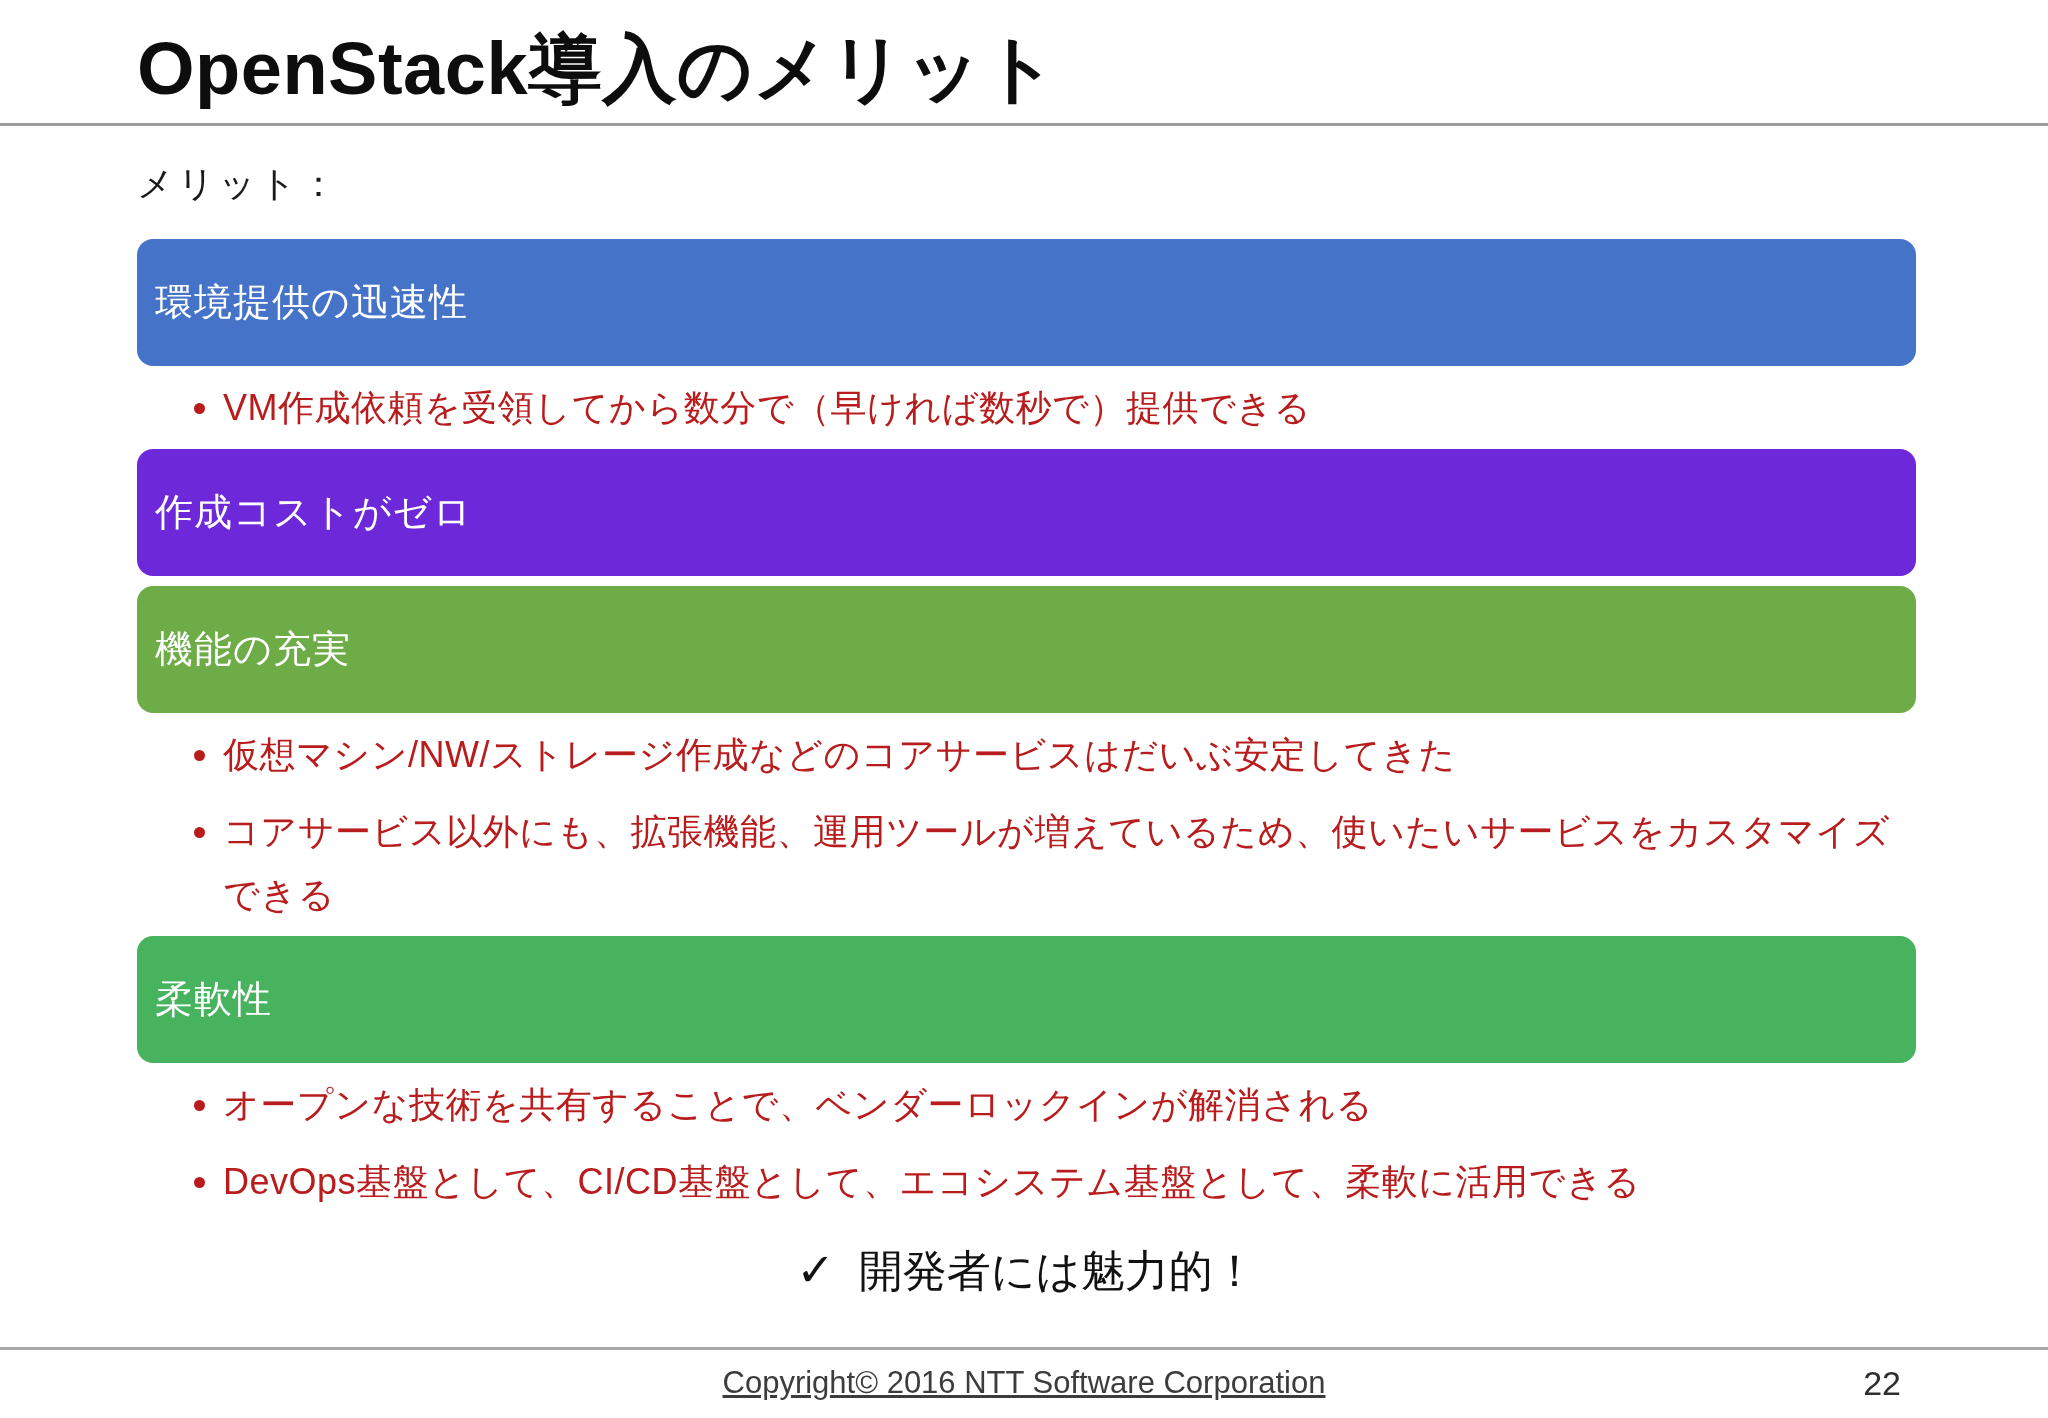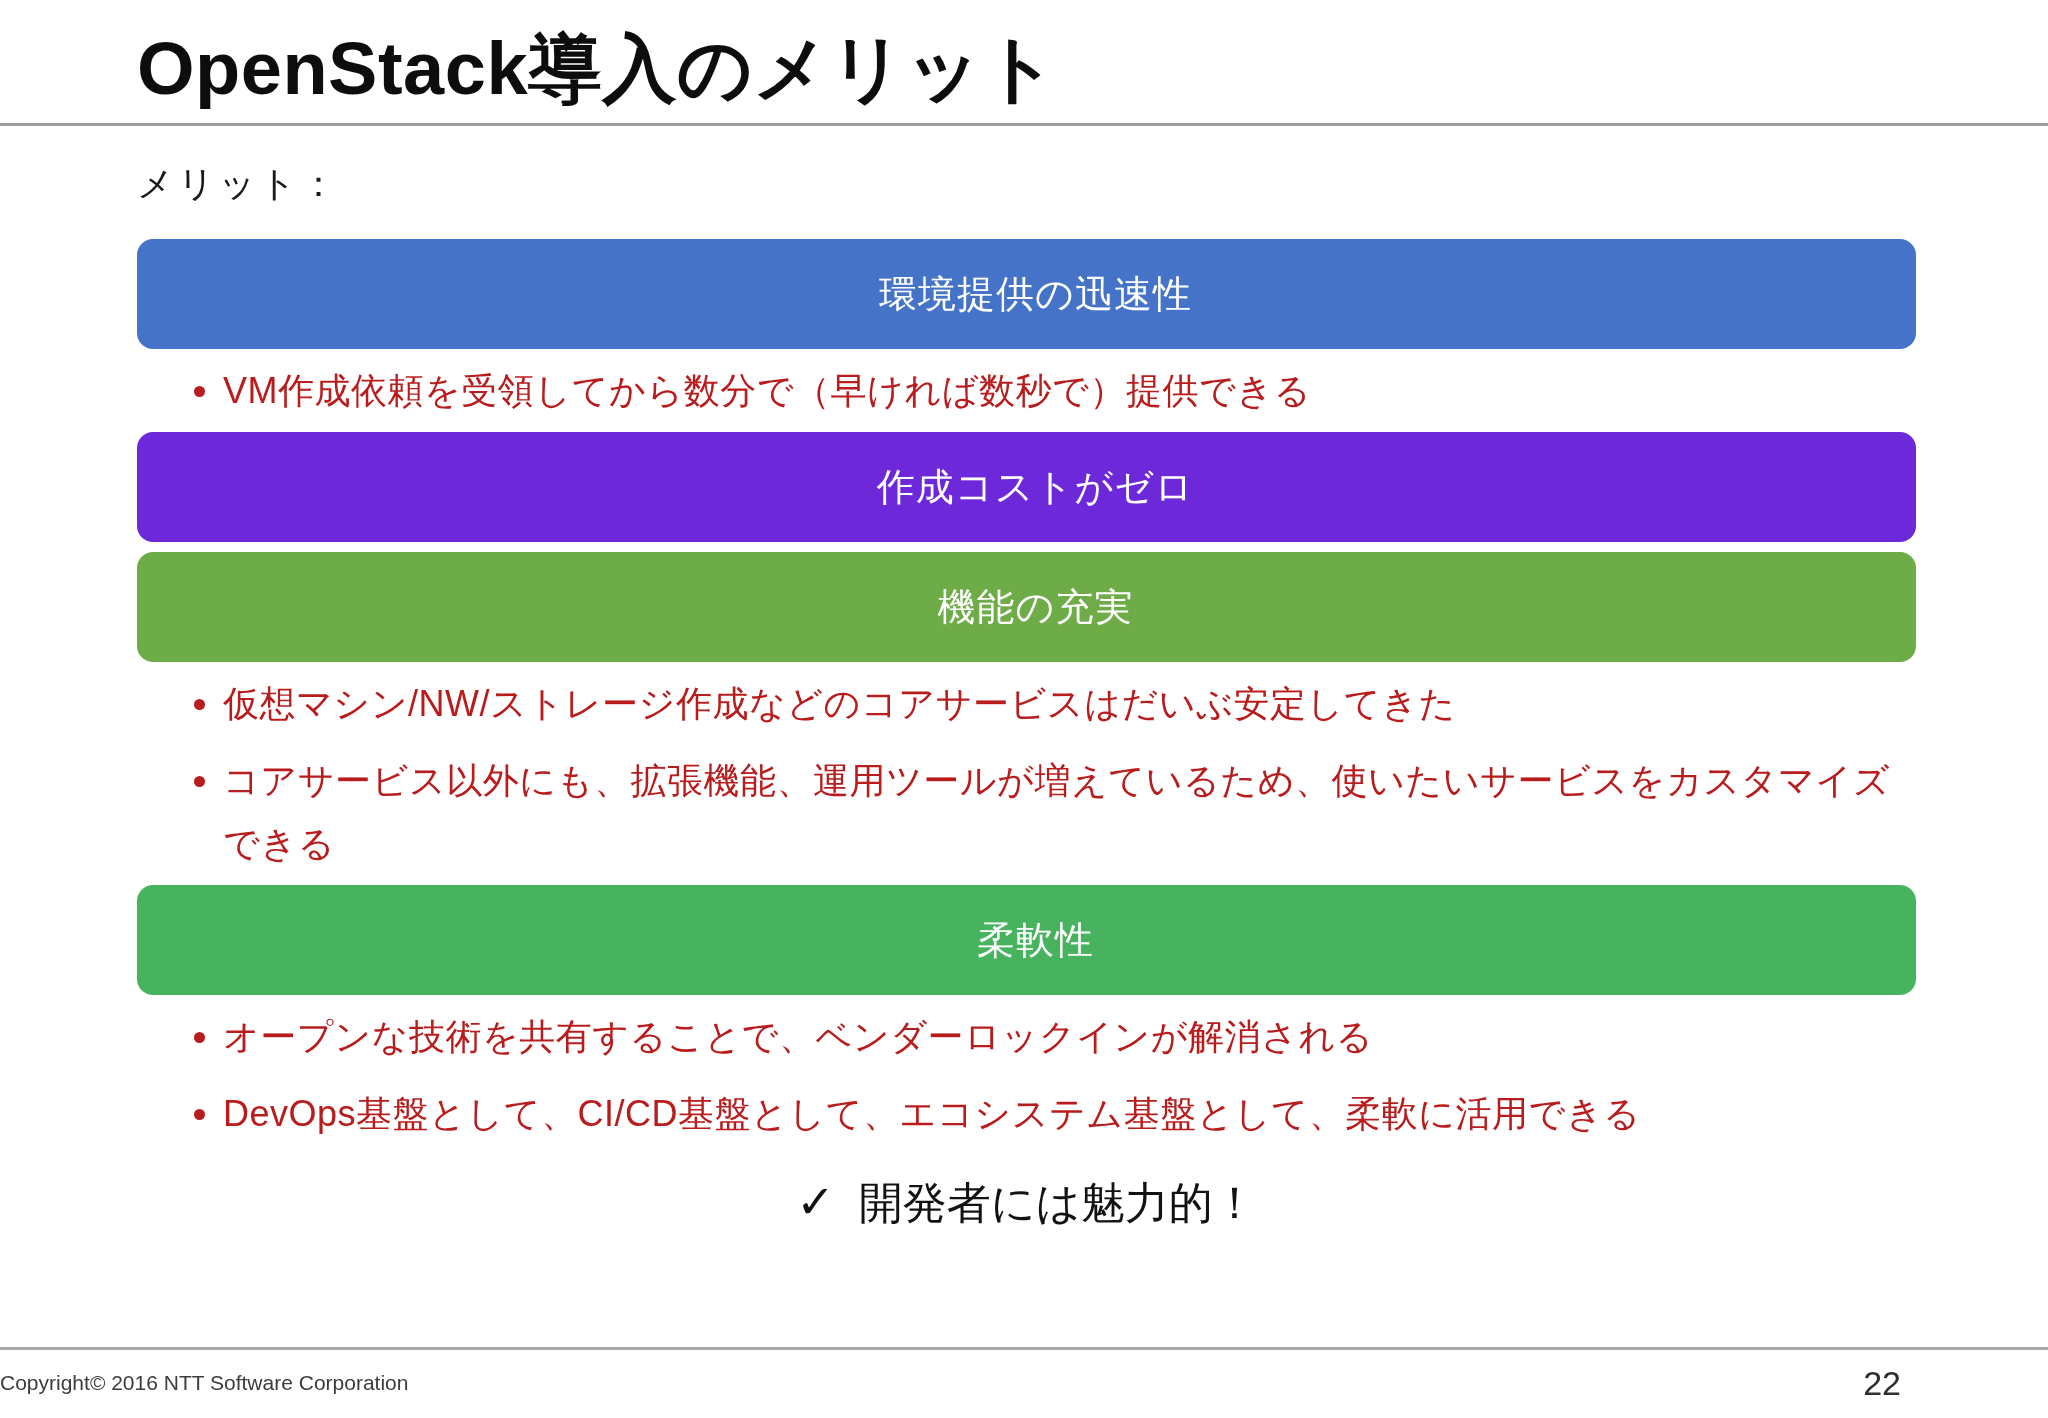--- a/index.html
+++ b/index.html
@@ -32,26 +32,25 @@
   .intro {
     margin: 37px 0 34px 0;
     font-size: 36px;
     line-height: 42px;
     color: #1a1a1a;
     letter-spacing: 4px;
   }
   .sec { margin: 10px 0 0 0; }
   .banner {
     box-sizing: border-box;
-    height: 110px;
+    height: 127px;
     border-radius: 16px;
     display: flex;
     align-items: center;
     padding-left: 18px;
-    justify-content: center;
   }
   .banner span {
     color: #ffffff;
     font-size: 38px;
     letter-spacing: 1px;
   }
   .sec ul {
     list-style: disc outside;
     margin: 10px 0 0 0;
     padding: 0 0 0 86px;
@@ -76,23 +75,25 @@
     font-size: 46px;
   }
   
   .ftr {
     position: absolute;
     left: 0; right: 0; bottom: 0;
     height: 68px;
     border-top: 3px solid #a8a8a8;
   }
   .ftr .copyright {
-    font-size: 21px;
+    text-align: center;
+    font-size: 31px;
     line-height: 66px;
     color: #3c3c3c;
+    text-decoration: underline;
   }
   .ftr .pagenum {
     position: absolute;
     right: 147px;
     top: 0;
     font-size: 34px;
     line-height: 66px;
     color: #2e2e2e;
   }
 </style>

